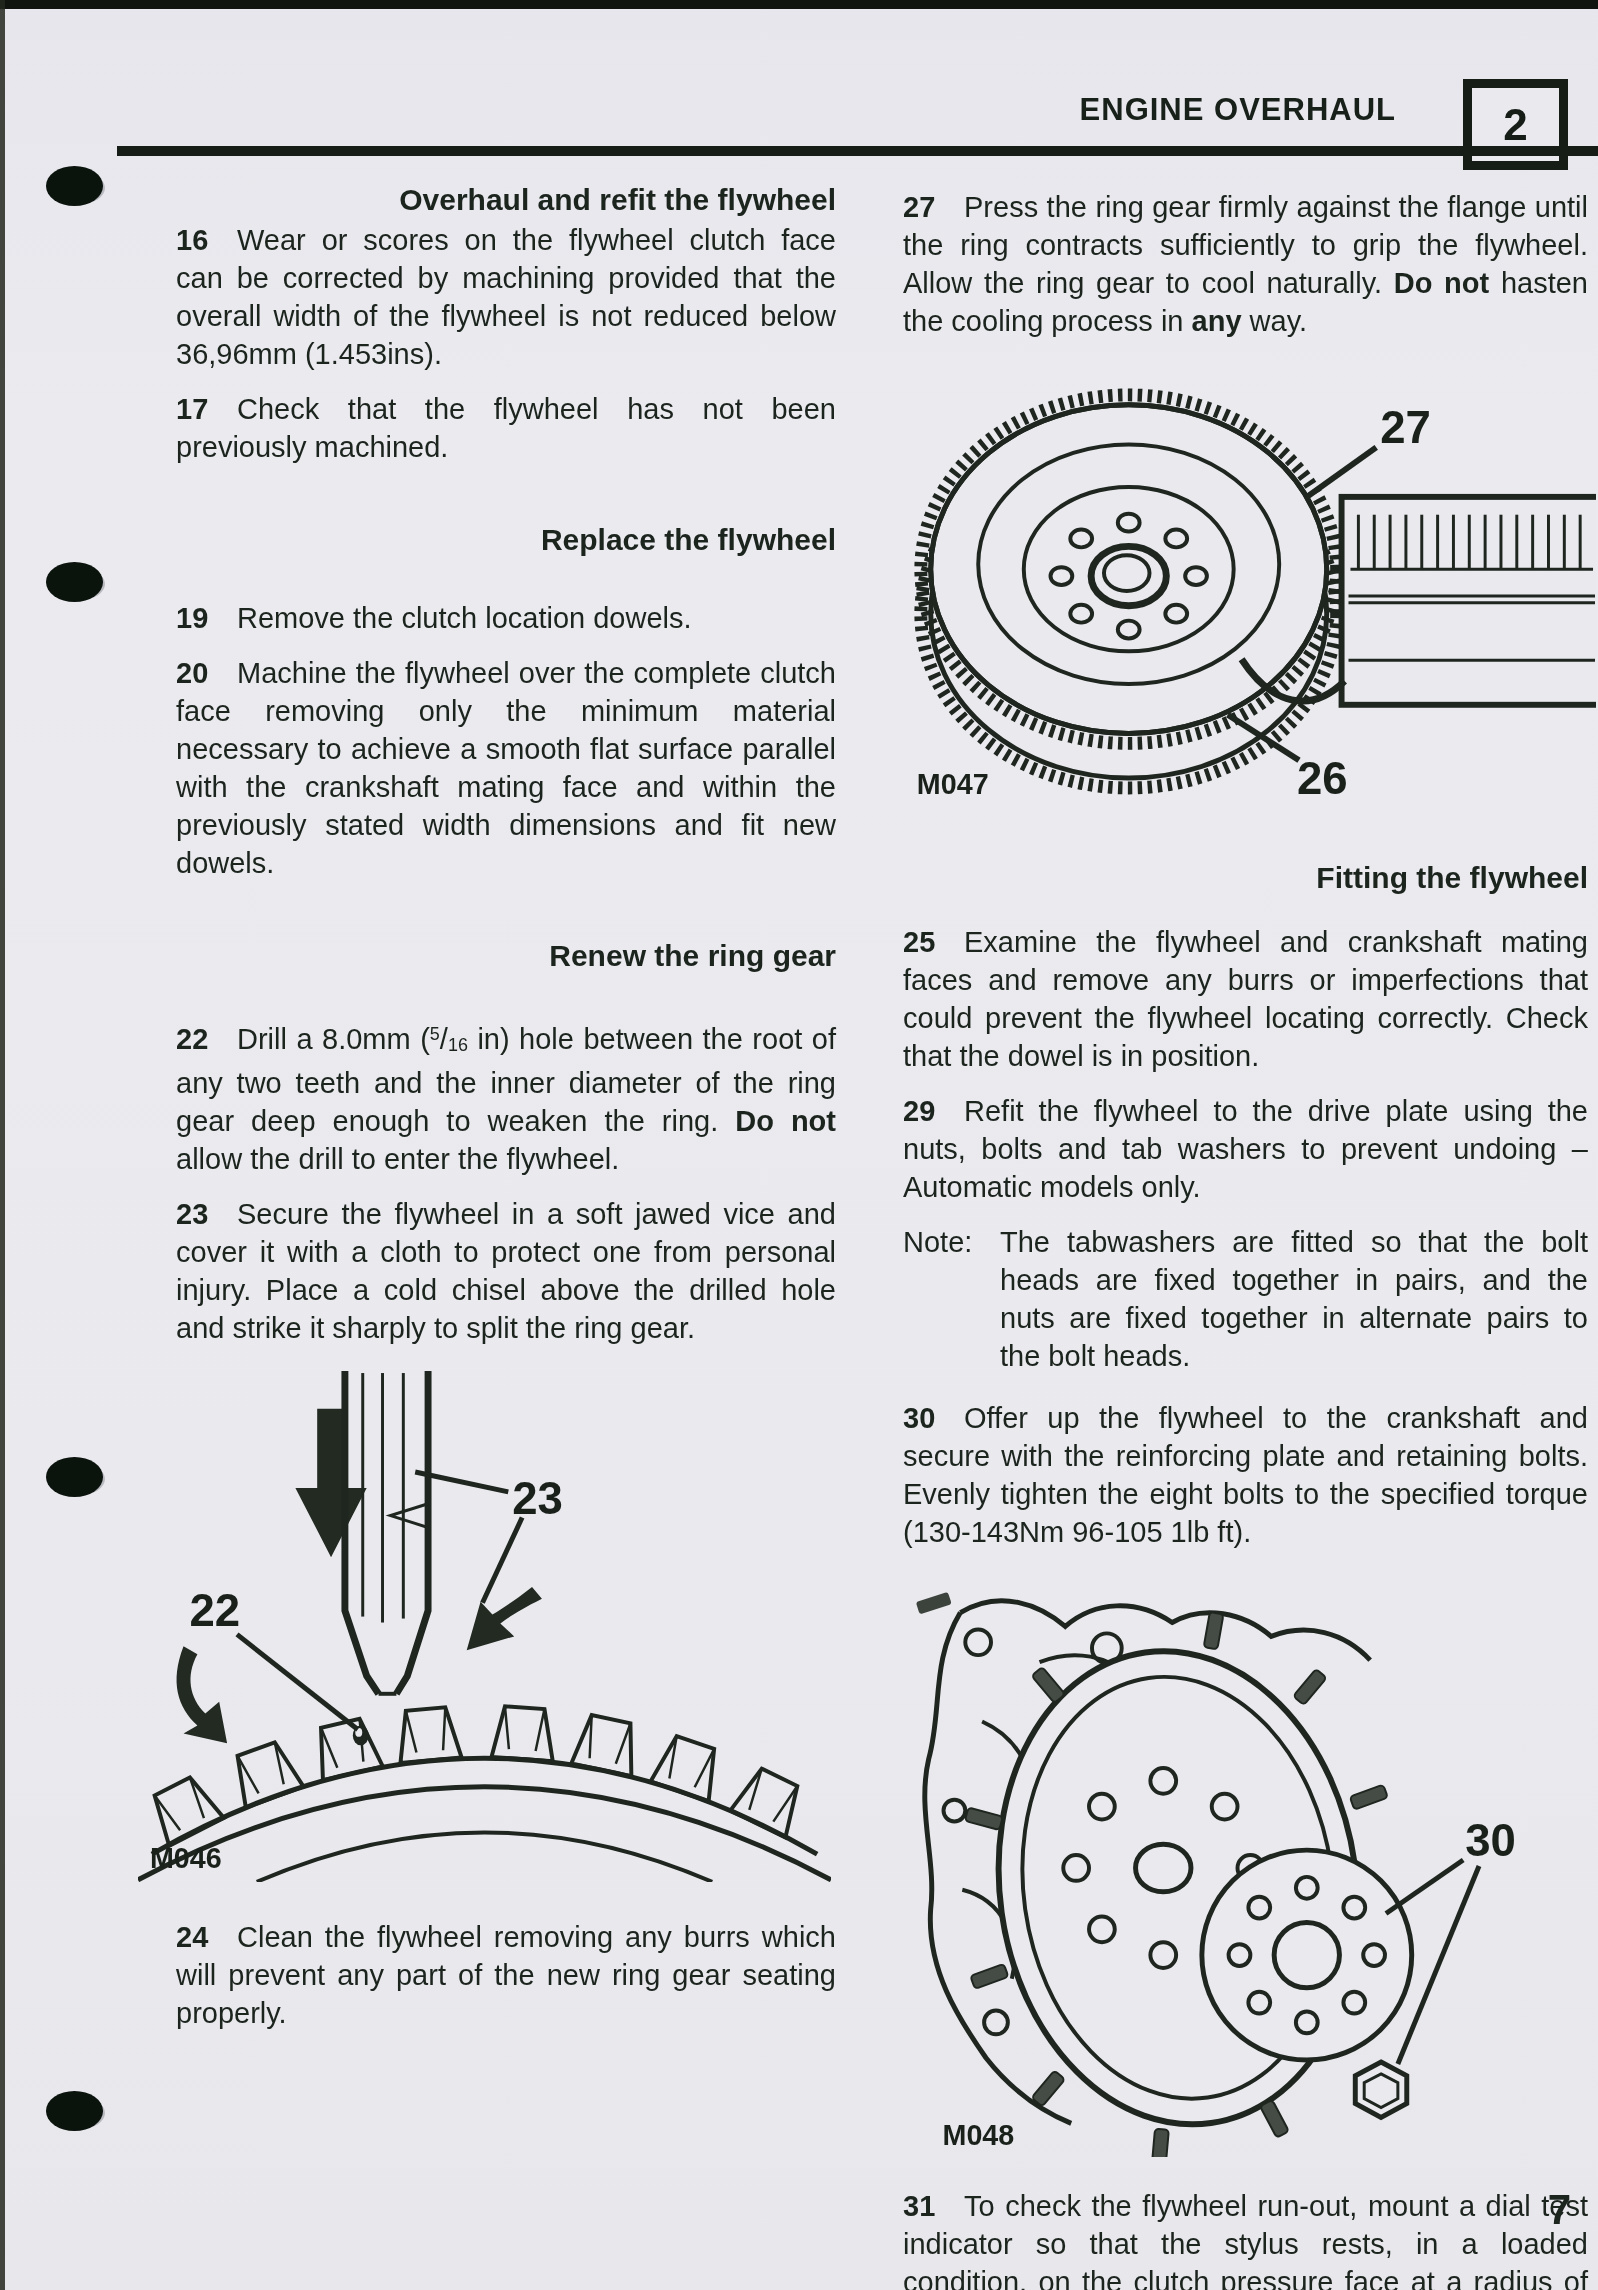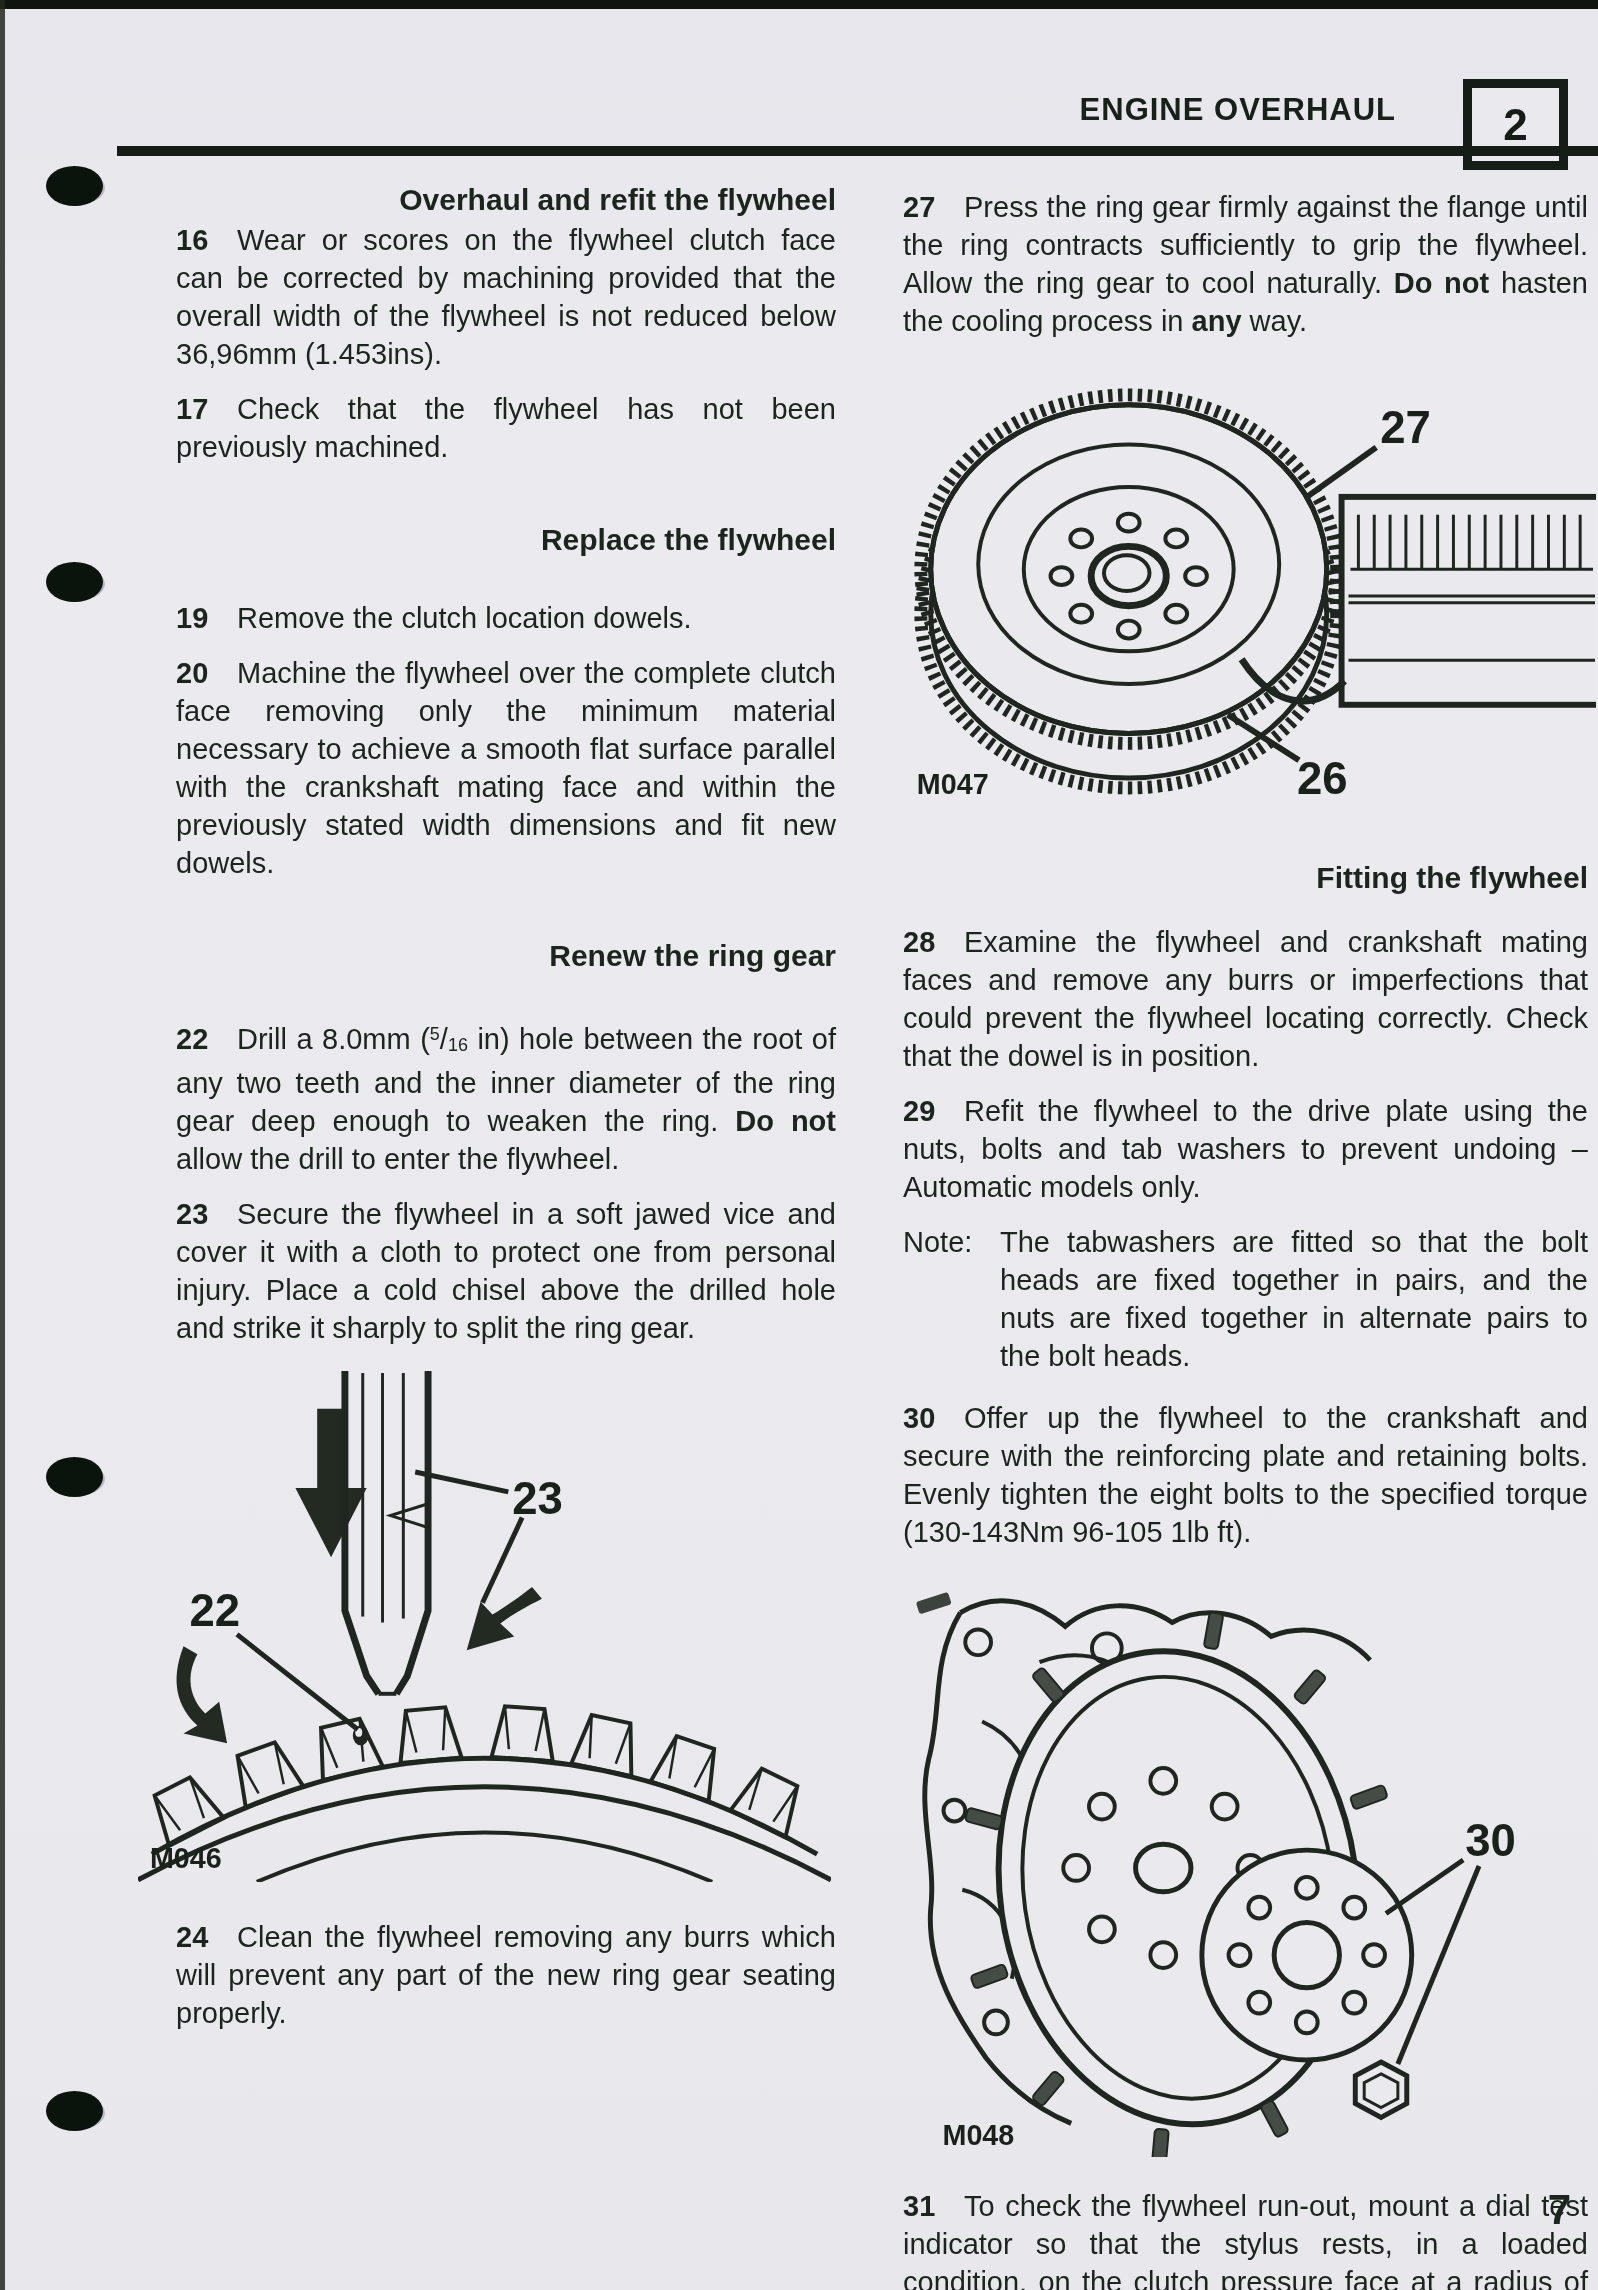--- a/index.html
+++ b/index.html
@@ -211,21 +211,21 @@
         <g>
           <text class="callout" x="398" y="432">26</text>
           <line class="ln" stroke-width="6" x1="400" y1="398" x2="328" y2="352"></line>
         </g>
         <text class="caption" x="14" y="432">M047</text>
       </svg>
     </div>
 
     <p class="h h-gap h-sub">Fitting the flywheel</p>
 
-    <p class="item"><span class="num">28</span><span><span>Examine the flywheel and crankshaft mating faces and remove any burrs or imperfections that could prevent the flywheel locating correctly. Check that the dowel is in position.</span></span></p>
+    <p class="item"><span class="num">25</span><span><span>Examine the flywheel and crankshaft mating faces and remove any burrs or imperfections that could prevent the flywheel locating correctly. Check that the dowel is in position.</span></span></p>
     <p class="item"><span class="num">29</span><span><span>Refit the flywheel to the drive plate using the nuts, bolts and tab washers to prevent undoing – Automatic models only.</span></span></p>
 
     <p class="note"><span class="nlabel">Note:</span><span><span>The tabwashers are fitted so that the bolt heads are fixed together in pairs, and the nuts are fixed together in alternate pairs to the bolt heads.</span></span></p>
 
     <p class="item"><span class="num">30</span><span><span>Offer up the flywheel to the crankshaft and secure with the reinforcing plate and retaining bolts. Evenly tighten the eight bolts to the specified torque (130-143Nm 96-105 1lb ft).</span></span></p>
 
     <div class="fig" style="margin-left:-12px;">
       <svg width="693" height="586" viewBox="0 0 700 592">
         <g>
           <path class="ln" stroke-width="5" d="M70,42 C110,18 150,34 176,56 C206,30 248,28 284,52 C316,34 356,42 384,66 C420,52 458,62 484,90"></path>

